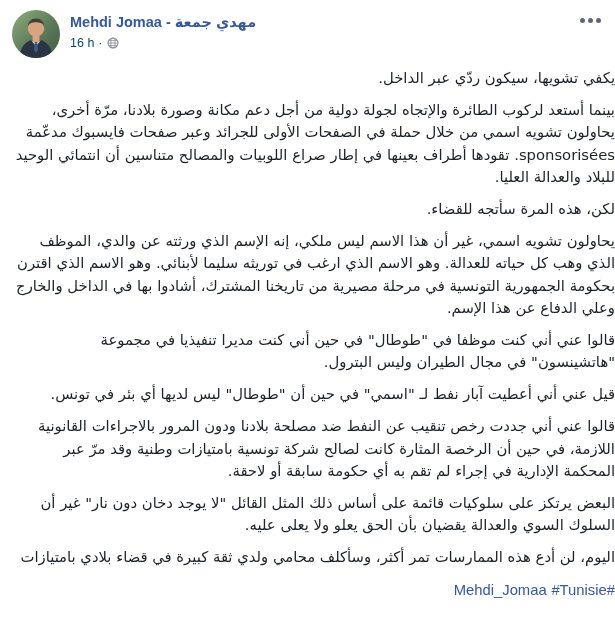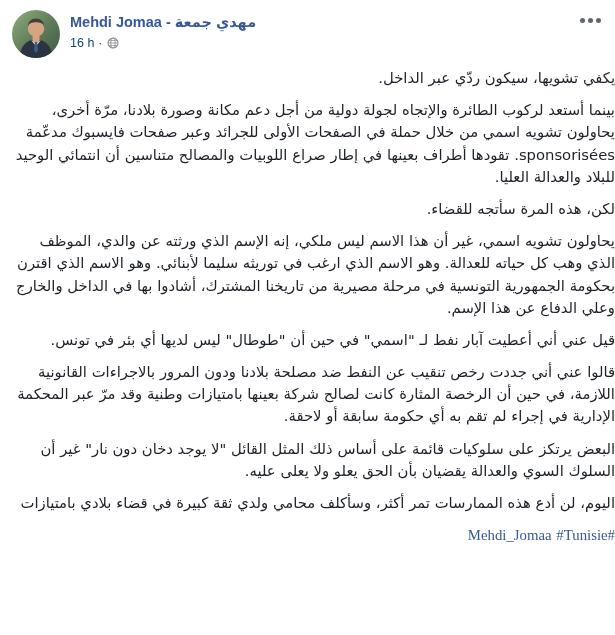--- a/index.html
+++ b/index.html
@@ -44,21 +44,21 @@
     direction: rtl; text-align: right;
     color: #1d2129;
     font-size: 14.8px; line-height: 1.5;
     margin-top: 9px;
     font-family: "DejaVu Sans", "Liberation Sans", sans-serif;
   }
   .body p { margin: 0 0 10px 0; }
   .hashtags { margin-bottom: 0; }
   .hashtags a {
     color: #365899; text-decoration: none; cursor: pointer;
-    font-family: Liberation Serif, serif;
+    font-family: Liberation Sans, sans-serif;
   }
 </style>
 </head>
 <body>
 
 <div class="post">
 
   <div class="header">
 
     <div class="avatar">
@@ -102,20 +102,21 @@
         <i></i>
         <i></i>
     </div>
   </div>
 
   <div class="body">
     <p>يكفي تشويها، سيكون ردّي عبر الداخل.</p>
     <p>بينما أستعد لركوب الطائرة والإتجاه لجولة دولية من أجل دعم مكانة وصورة بلادنا، مرّة أخرى، يحاولون تشويه اسمي من خلال حملة في الصفحات الأولى للجرائد وعبر صفحات فايسبوك مدعّمة sponsorisées. تقودها أطراف بعينها في إطار صراع اللوبيات والمصالح متناسين أن انتمائي الوحيد للبلاد والعدالة العليا.</p>
     <p>لكن، هذه المرة سأتجه للقضاء.</p>
     <p>يحاولون تشويه اسمي، غير أن هذا الاسم ليس ملكي، إنه الإسم الذي ورثته عن والدي، الموظف الذي وهب كل حياته للعدالة. وهو الاسم الذي ارغب في توريثه سليما لأبنائي. وهو الاسم الذي اقترن بحكومة الجمهورية التونسية في مرحلة مصيرية من تاريخنا المشترك، أشادوا بها في الداخل والخارج وعلي الدفاع عن هذا الإسم.</p>
+    <p>قالوا عني أني كنت موظفا في "طوطال" في حين أني كنت مديرا تنفيذيا في مجموعة "هاتشينسون" في مجال الطيران وليس البترول.</p>
     <p>قيل عني أني أعطيت آبار نفط لـ "اسمي" في حين أن "طوطال" ليس لديها أي بئر في تونس.</p>
-    <p>قالوا عني أني جددت رخص تنقيب عن النفط ضد مصلحة بلادنا ودون المرور بالاجراءات القانونية اللازمة، في حين أن الرخصة المثارة كانت لصالح شركة بعينها بامتيازات وطنية وقد مرّ عبر المحكمة الإدارية في إجراء لم تقم به أي حكومة سابقة أو لاحقة.</p>
+    <p>قالوا عني أني جددت رخص تنقيب عن النفط ضد مصلحة بلادنا ودون المرور بالاجراءات القانونية اللازمة، في حين أن الرخصة المثارة كانت لصالح شركة تونسية بامتيازات وطنية وقد مرّ عبر المحكمة الإدارية في إجراء لم تقم به أي حكومة سابقة أو لاحقة.</p>
     <p>البعض يرتكز على سلوكيات قائمة على أساس ذلك المثل القائل "لا يوجد دخان دون نار" غير أن السلوك السوي والعدالة يقضيان بأن الحق يعلو ولا يعلى عليه.</p>
     <p>اليوم، لن أدع هذه الممارسات تمر أكثر، وسأكلف محامي ولدي ثقة كبيرة في قضاء بلادي بامتيازات</p>
     <p class="hashtags"><a>#Mehdi_Jomaa</a> <a>#Tunisie</a></p>
   </div>
 
 </div>
 
 </body></html>

